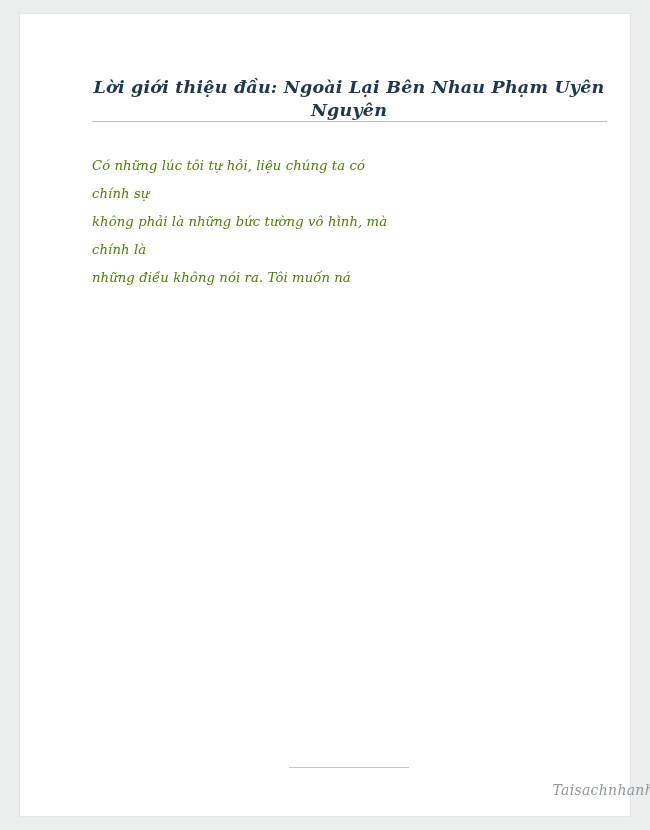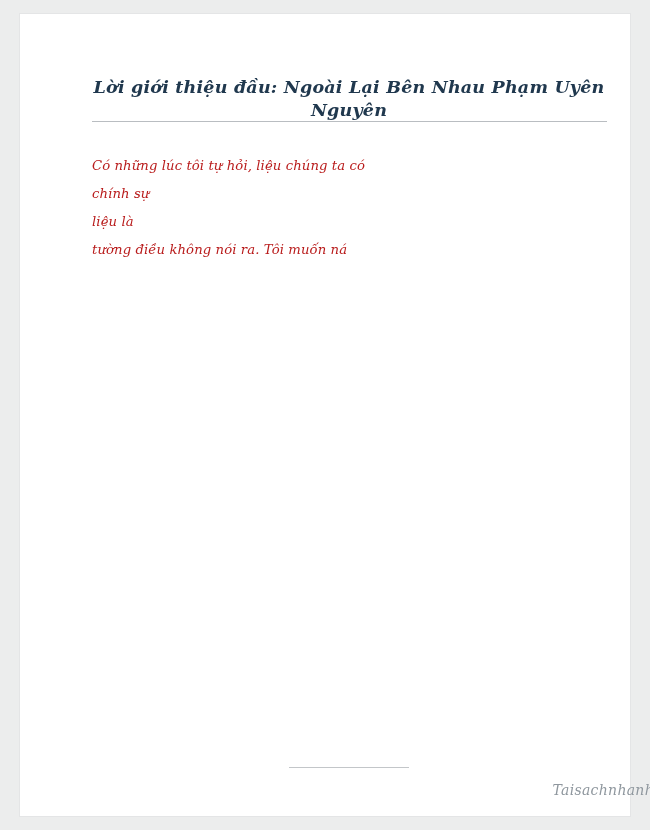--- a/index.html
+++ b/index.html
@@ -55,21 +55,21 @@
   }
   .body-text {
     position: absolute;
     left: 48px;
     top: 138px;
     width: 500px;
     font-family: "DejaVu Serif", serif;
     font-style: italic;
     font-size: 13.2px;
     line-height: 28px;
-    color: #b91c1c;
+    color: #4d7c0f;
     letter-spacing: 0.1px;
   }
   .body-text .line {
     white-space: pre-wrap;
   }
   .footer-rule {
     position: absolute;
     left: 50%;
     transform: translateX(-50%);
     bottom: 48px;
@@ -96,20 +96,21 @@
 <div class="page">
   <div class="doc-inner">
 
     <div class="doc-title">Lời giới thiệu đầu: Ngoài Lại Bên Nhau Phạm Uyên Nguyên</div>
 
     <div class="title-rule"></div>
 
     <div class="body-text">
       <div class="line">Có những lúc tôi tự hỏi, liệu chúng ta có</div>
       <div class="line">chính sự</div>
-      <div class="line">liệu là</div>
-      <div class="line">tường điều không nói ra. Tôi muốn ná</div>
+      <div class="line">không phải là những bức tường vô hình, mà</div>
+      <div class="line">chính là</div>
+      <div class="line">những điều không nói ra. Tôi muốn ná</div>
     </div>
 
     <div class="footer-rule"></div>
     <div class="footer-mark">Taisachnhanh</div>
   </div>
 </div>
 
 </body></html>

